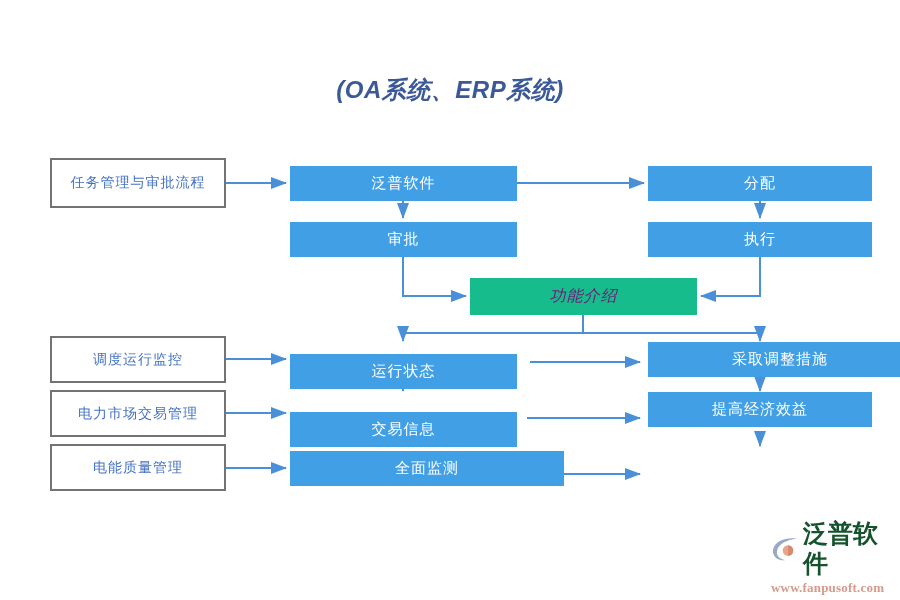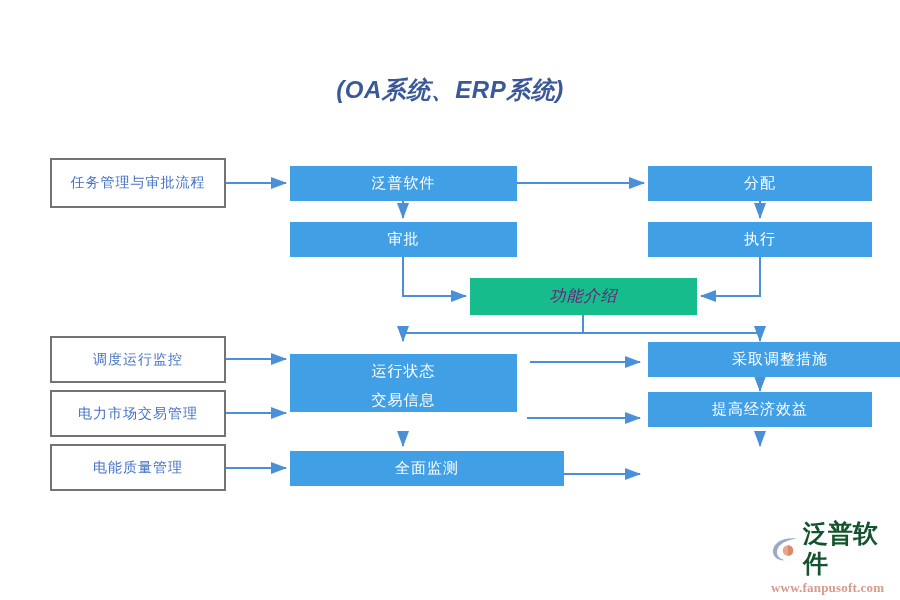--- a/index.html
+++ b/index.html
@@ -185,21 +185,21 @@
   </div>
 
   <div class="node node-outline" style="left:50px;  top:444px; width:176px; height:47px;">
     <span>电能质量管理</span>
   </div>
 
   <div class="node node-filled" style="left:290px; top:342px; width:227px; height:35px;margin-top:12px;">
     <span>运行状态</span>
   </div>
 
-  <div class="node node-filled" style="left:290px; top:388px; width:227px; height:24px;">
+  <div class="node node-filled" style="left:290px; top:412px; width:227px; height:35px;">
     <span>交易信息</span>
   </div>
 
   <div class="node node-filled" style="left:290px; top:451px; width:274px; height:35px;">
     <span>全面监测</span>
   </div>
 
   <div class="node node-filled" style="left:648px; top:342px; width:264px; height:35px;">
     <span>采取调整措施</span>
   </div>

